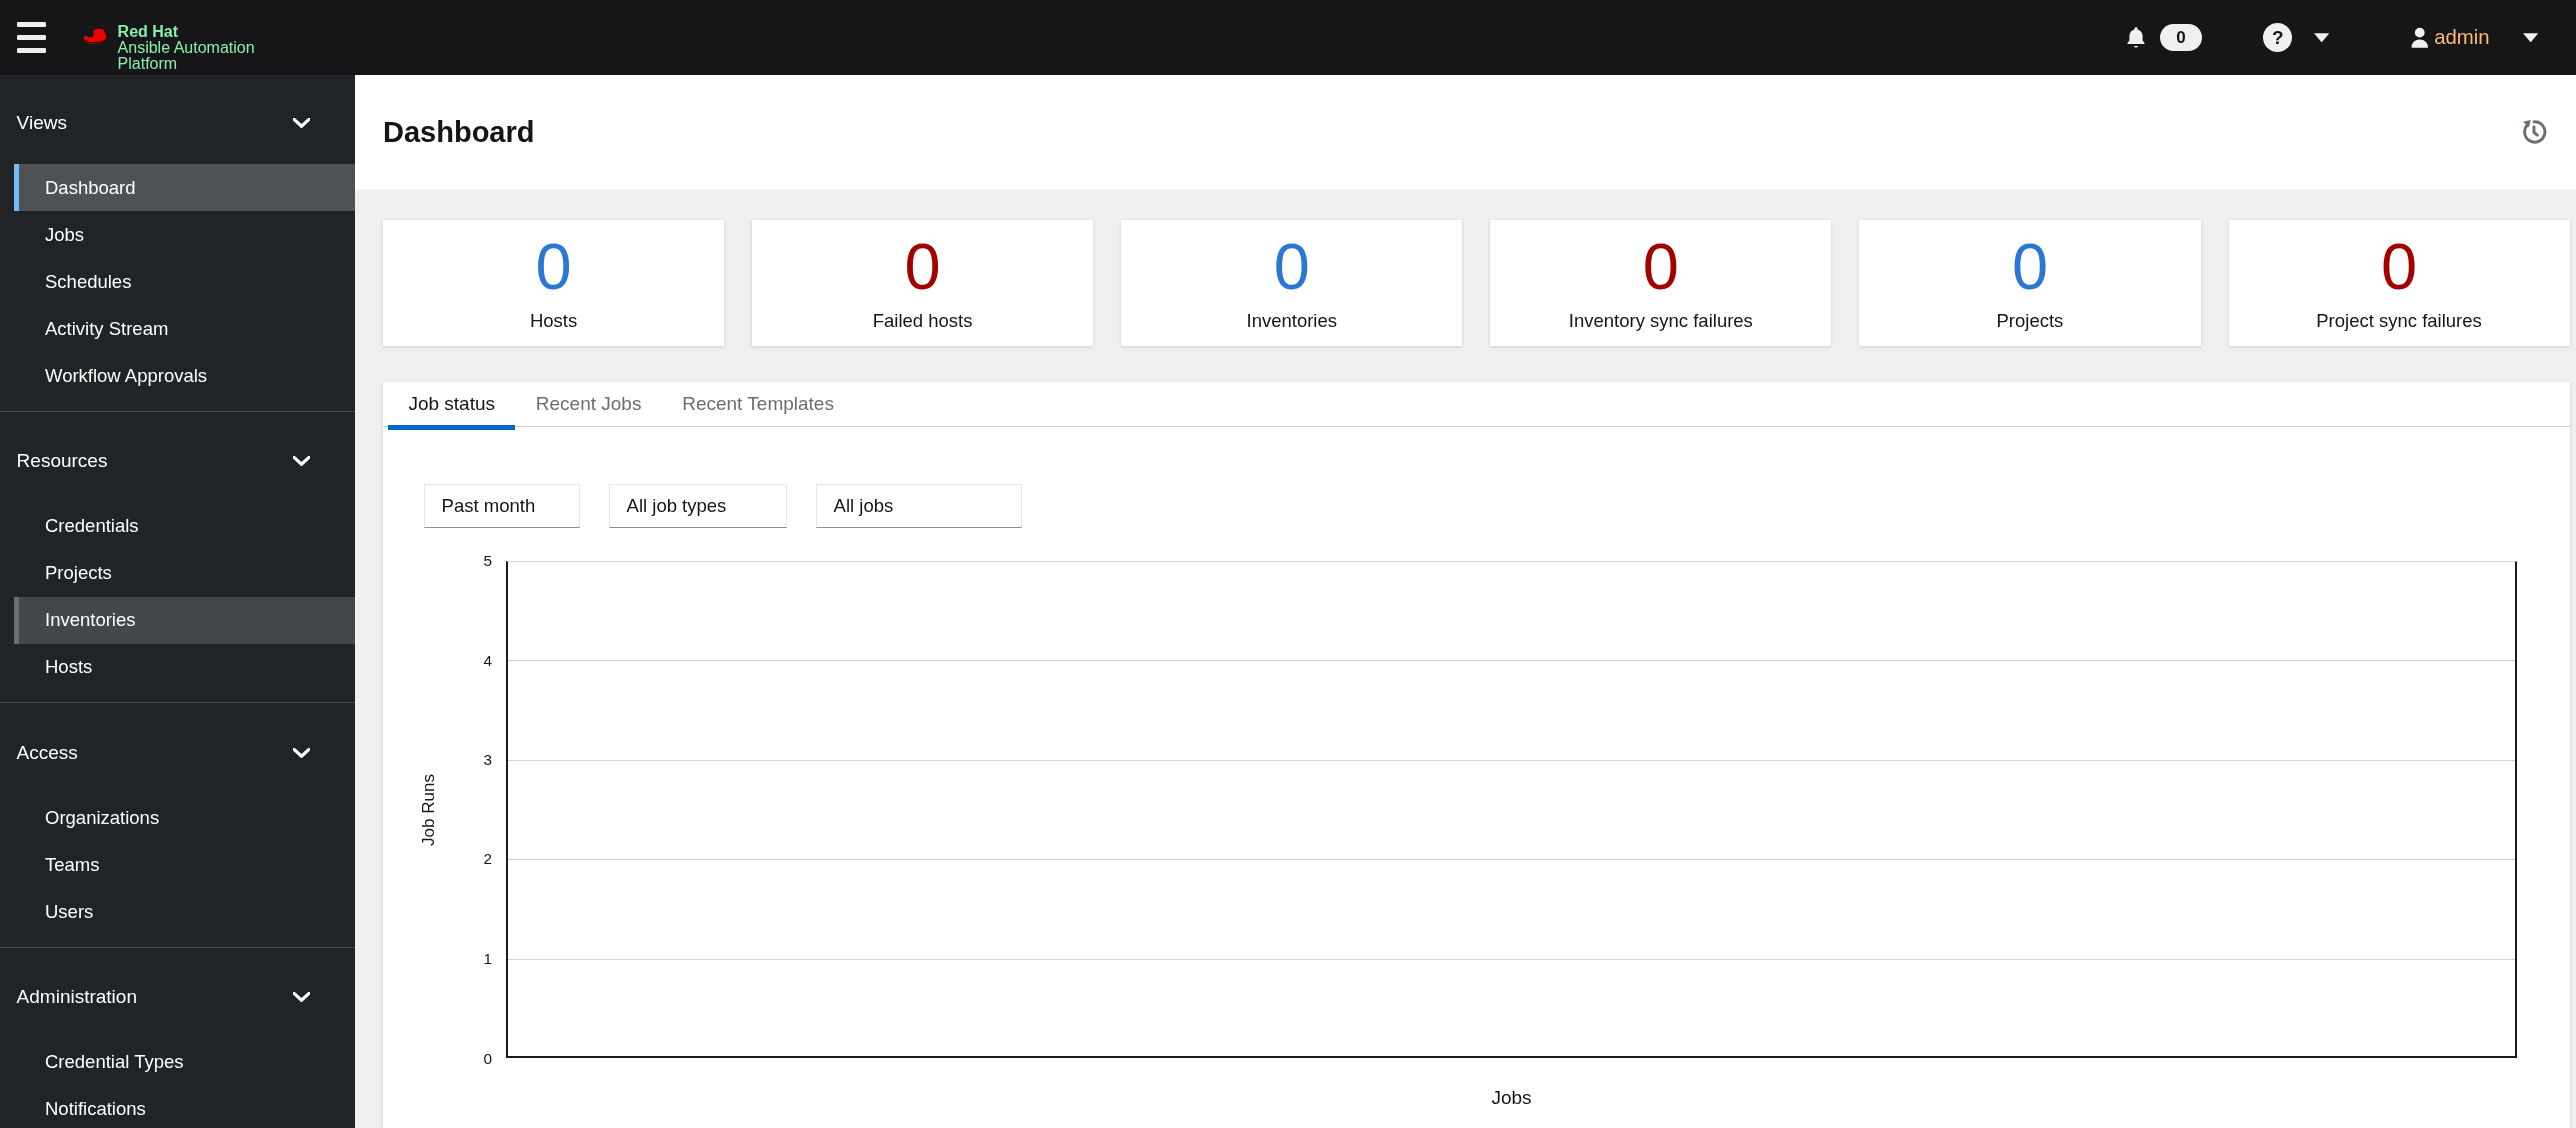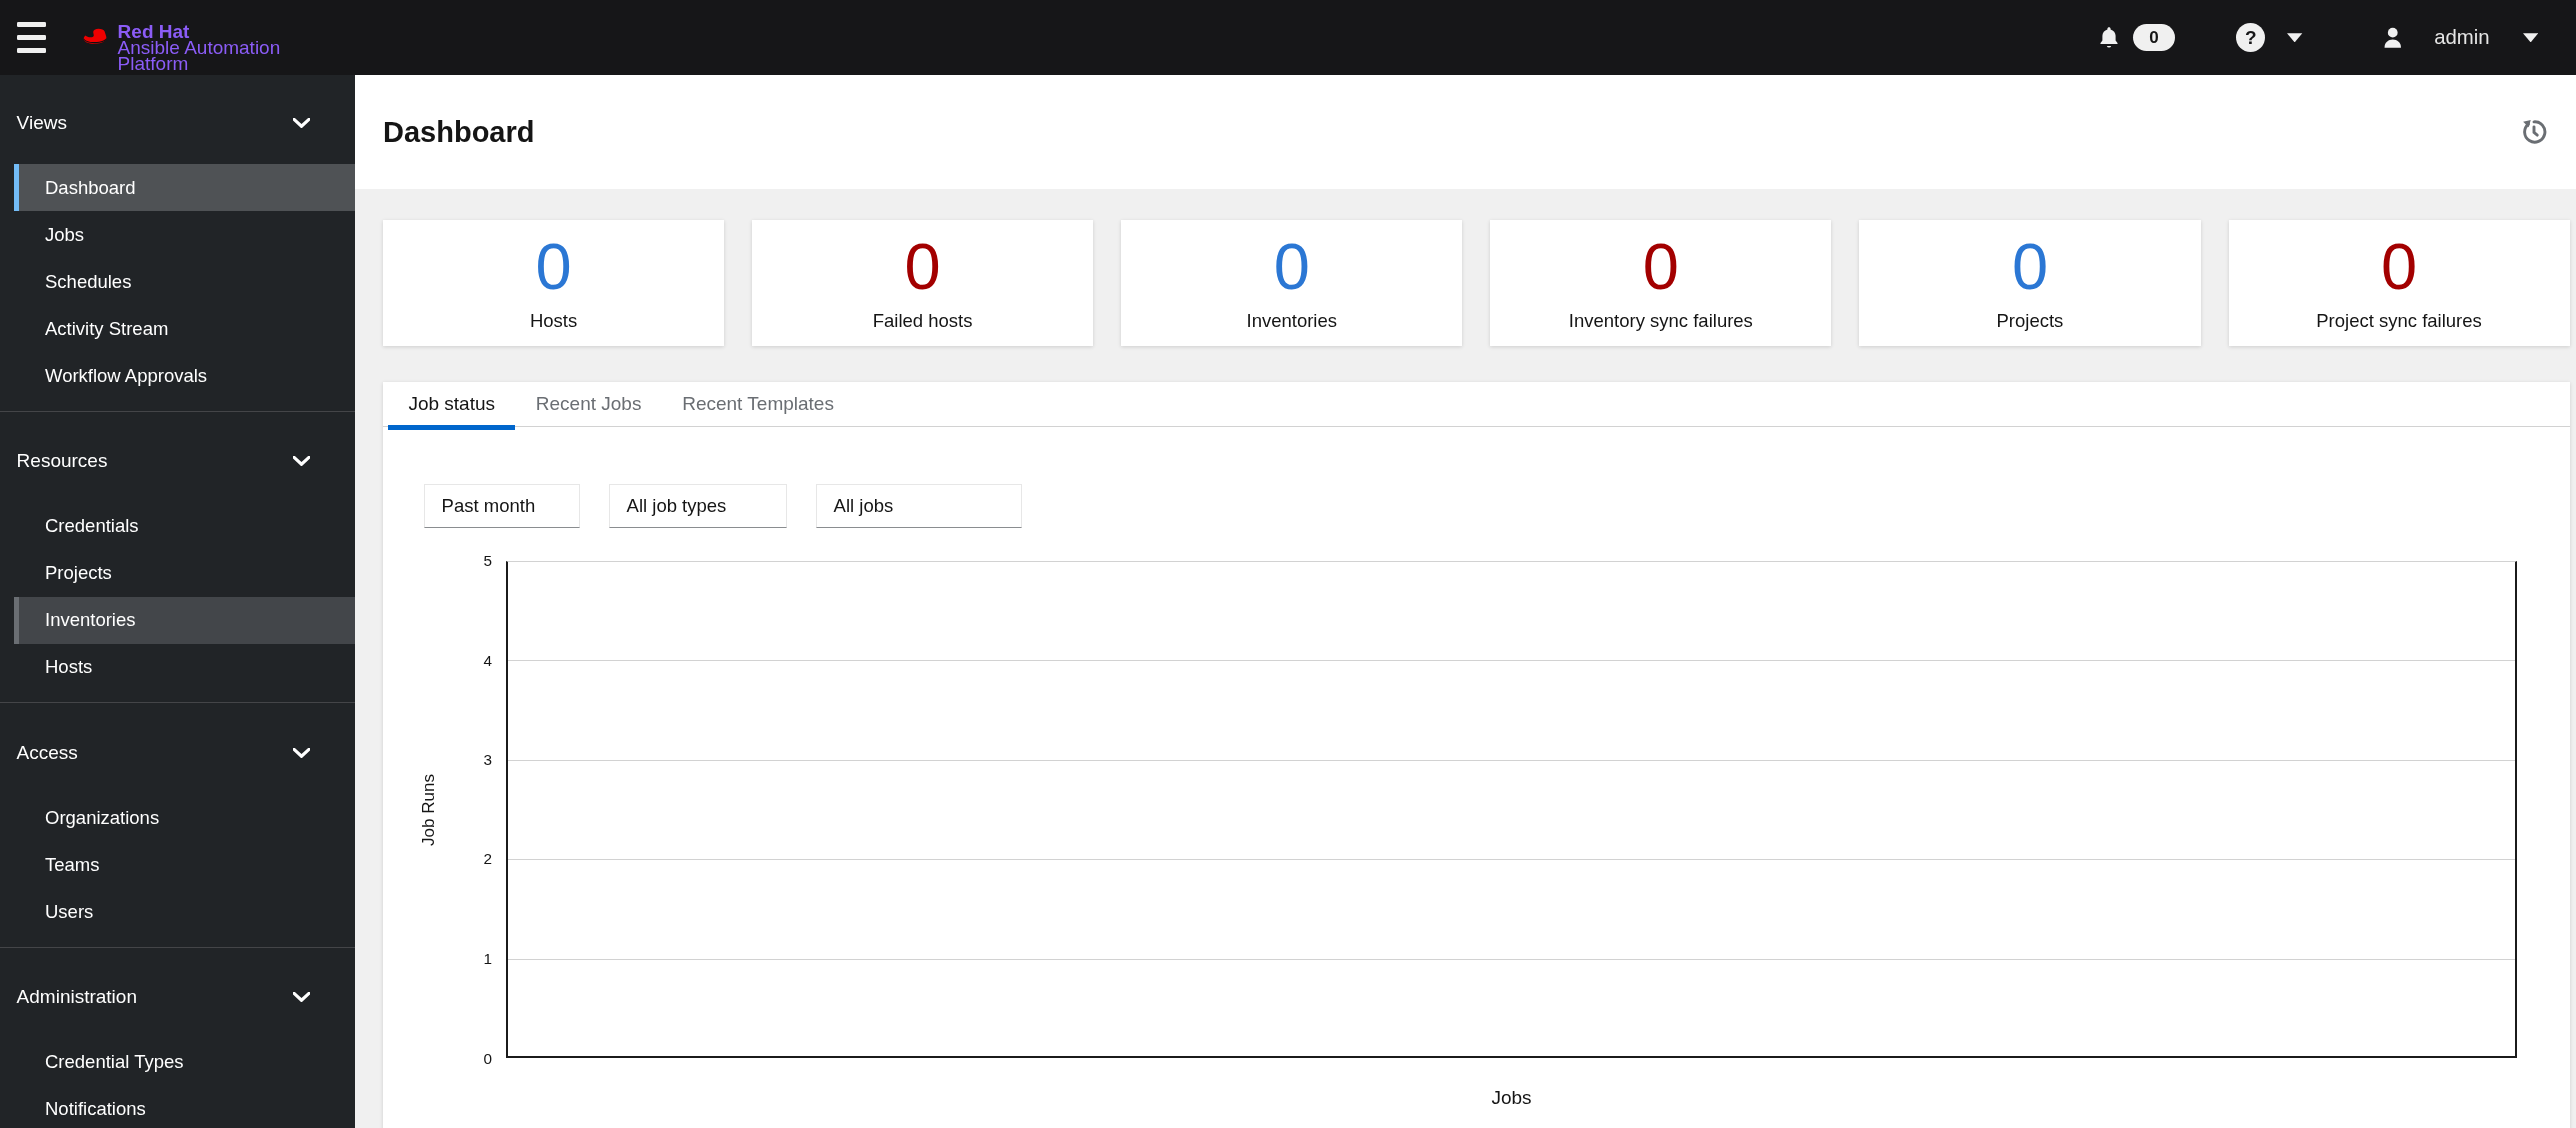--- a/index.html
+++ b/index.html
@@ -7,32 +7,32 @@
               font-family:"Liberation Sans", sans-serif; }
   .app { display:flex; flex-direction:column; width:100%; height:100%; }
 
   
   .masthead { height:75px; background:#161618; display:flex; align-items:center;
               padding:0 38px 0 16.6px; flex:none; }
   .burger { width:29px; display:flex; flex-direction:column; gap:8.3px; cursor:pointer; }
   .burger span { display:block; height:5.1px; background:#f0f0f0; border-radius:1.3px; }
   .brand { display:flex; align-items:center; margin-left:34px; }
   .brand svg { width:29px; height:22px; }
-  .brand-text { margin-left:9px; color:#8b5cf6; font-size:19px; line-height:16px;margin-top:20px; }
+  .brand-text { margin-left:9px; color:#86efac; font-size:16px; line-height:16px;margin-top:20px; }
   .brand-line1 { font-weight:bold; }
   .mast-right { margin-left:auto; display:flex; align-items:center; }
   .bell-group { display:flex; align-items:center; gap:11.5px; }
   .badge { background:#f0f0f0; color:#151515; border-radius:638px; font-size:17px;
            padding:3.2px 16.6px; font-weight:bold; }
   .help-group { display:flex; align-items:center; gap:22px; margin-left:61px; }
   .help-circle { width:29px; height:29px; border-radius:50%; background:#f0f0f0;
                  color:#161618; font-size:19px; font-weight:bold; display:flex;
                  align-items:center; justify-content:center; }
   .user-group { display:flex; align-items:center; margin-left:77px; }
-  .user-name { color:#e5e5e5; font-size:20.4px; margin-left:29px;text-align:center; }
+  .user-name { color:#fdba74; font-size:20.4px; margin-left:2px;text-align:center; }
   .user-group .caret { margin-left:33px; }
 
   
   .row { display:flex; flex:1; min-height:0; }
 
   
   .sidebar { width:355px; flex:none; background:#212427; color:#fff; padding-top:20.4px;
              overflow:hidden; }
   .nav-section + .nav-section { margin-top:11.5px; border-top:0.6px solid #444548; padding-top:22px; }
   .nav-section-header { height:55px; display:flex; align-items:center;

